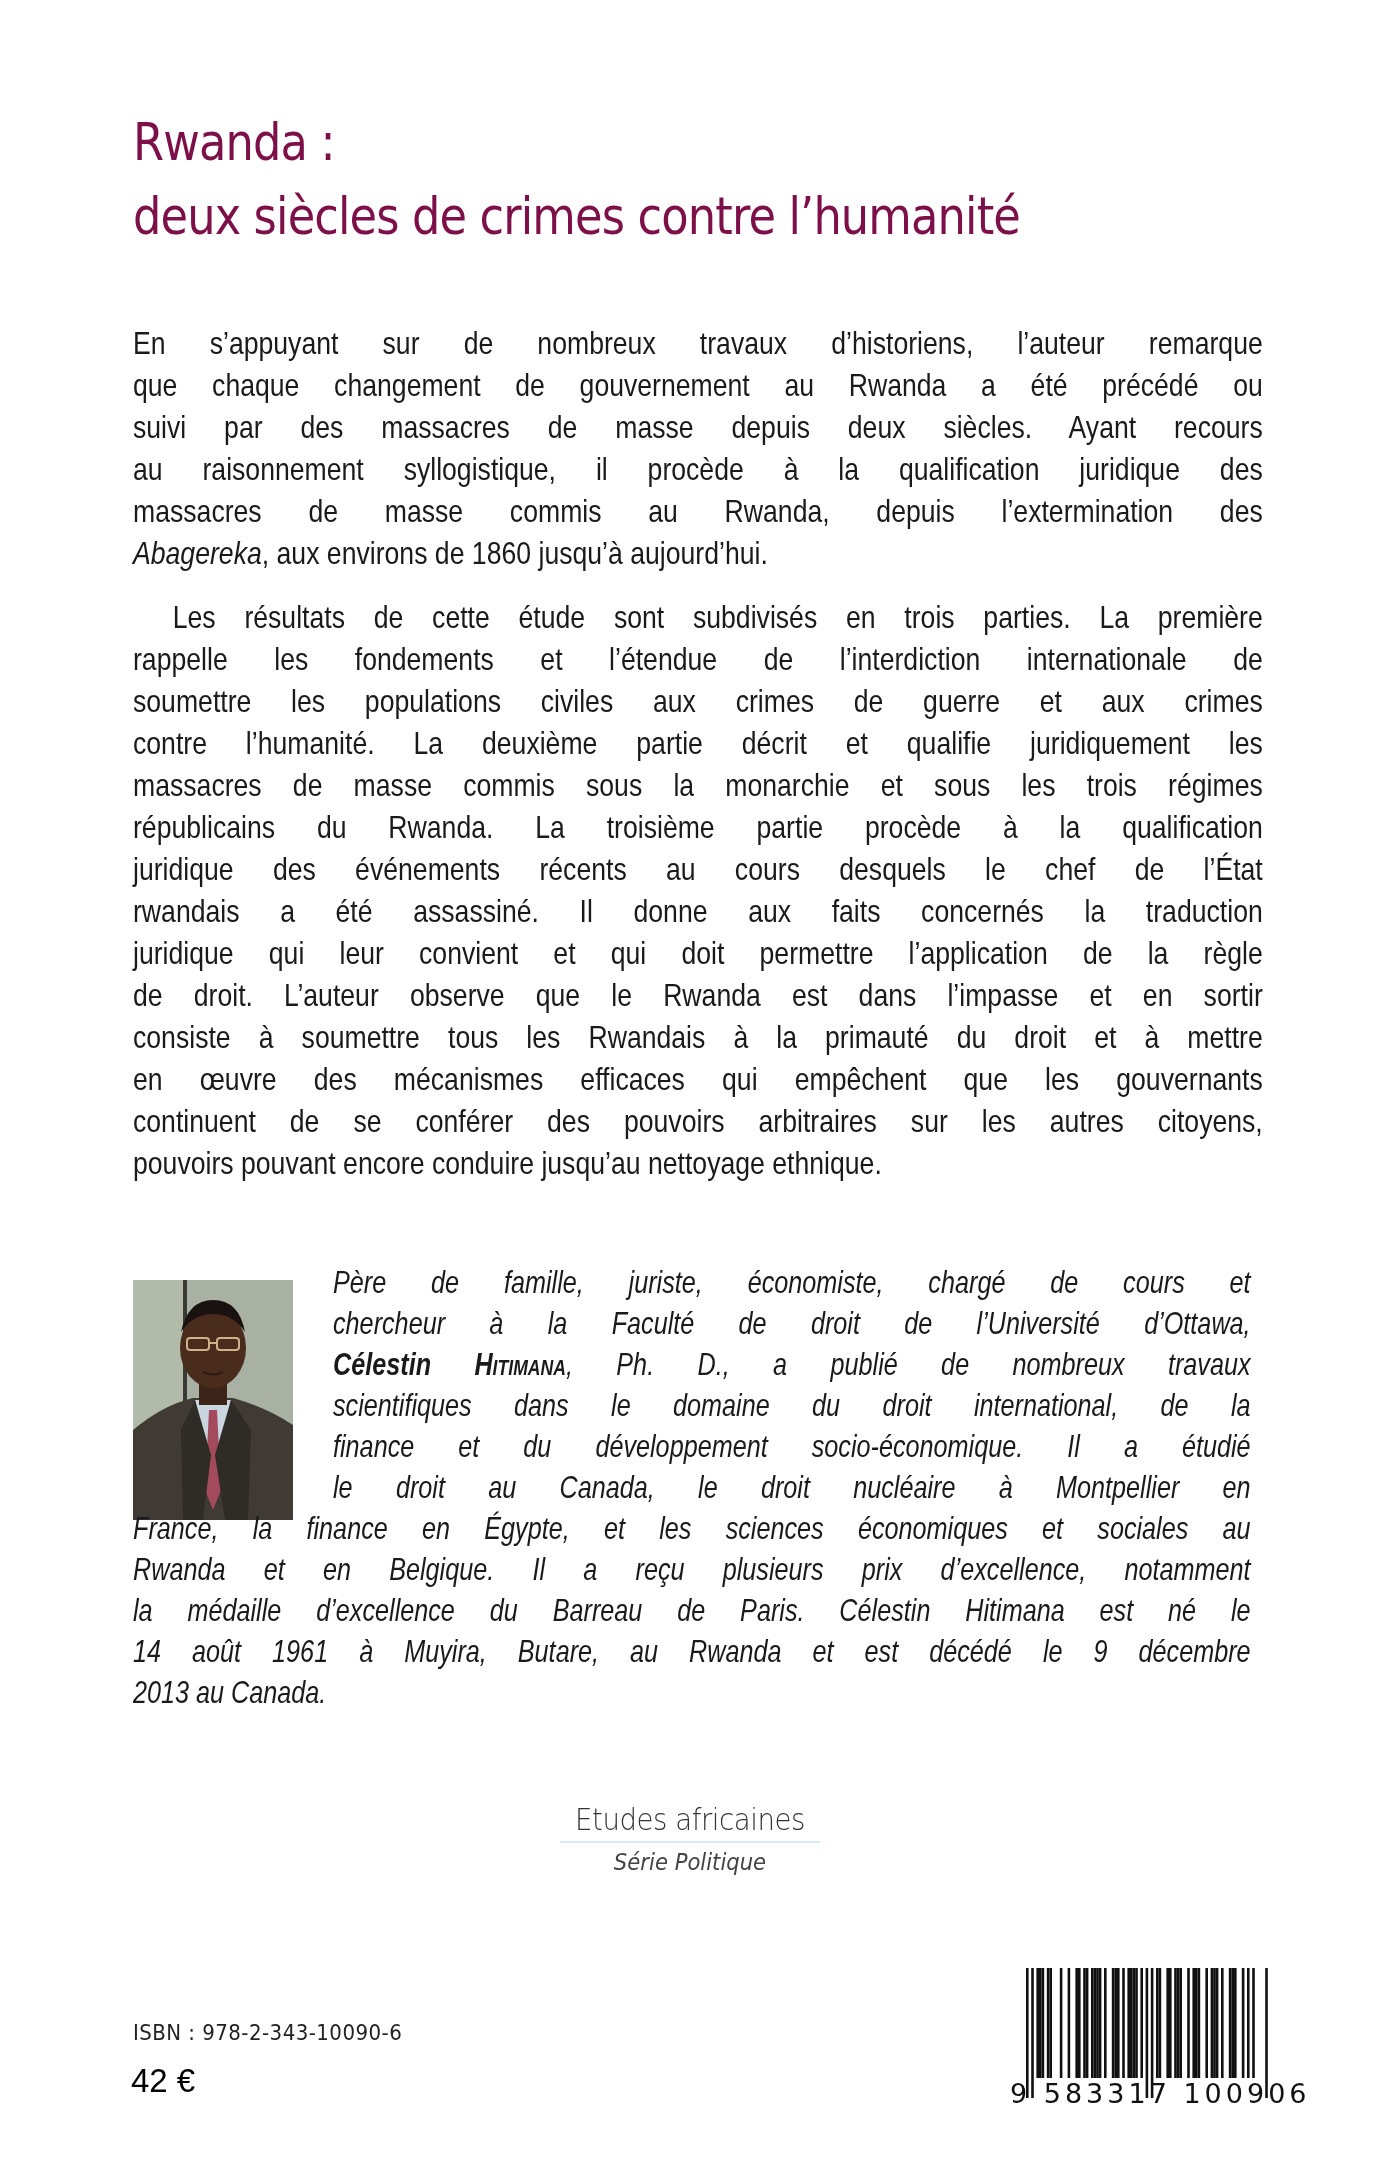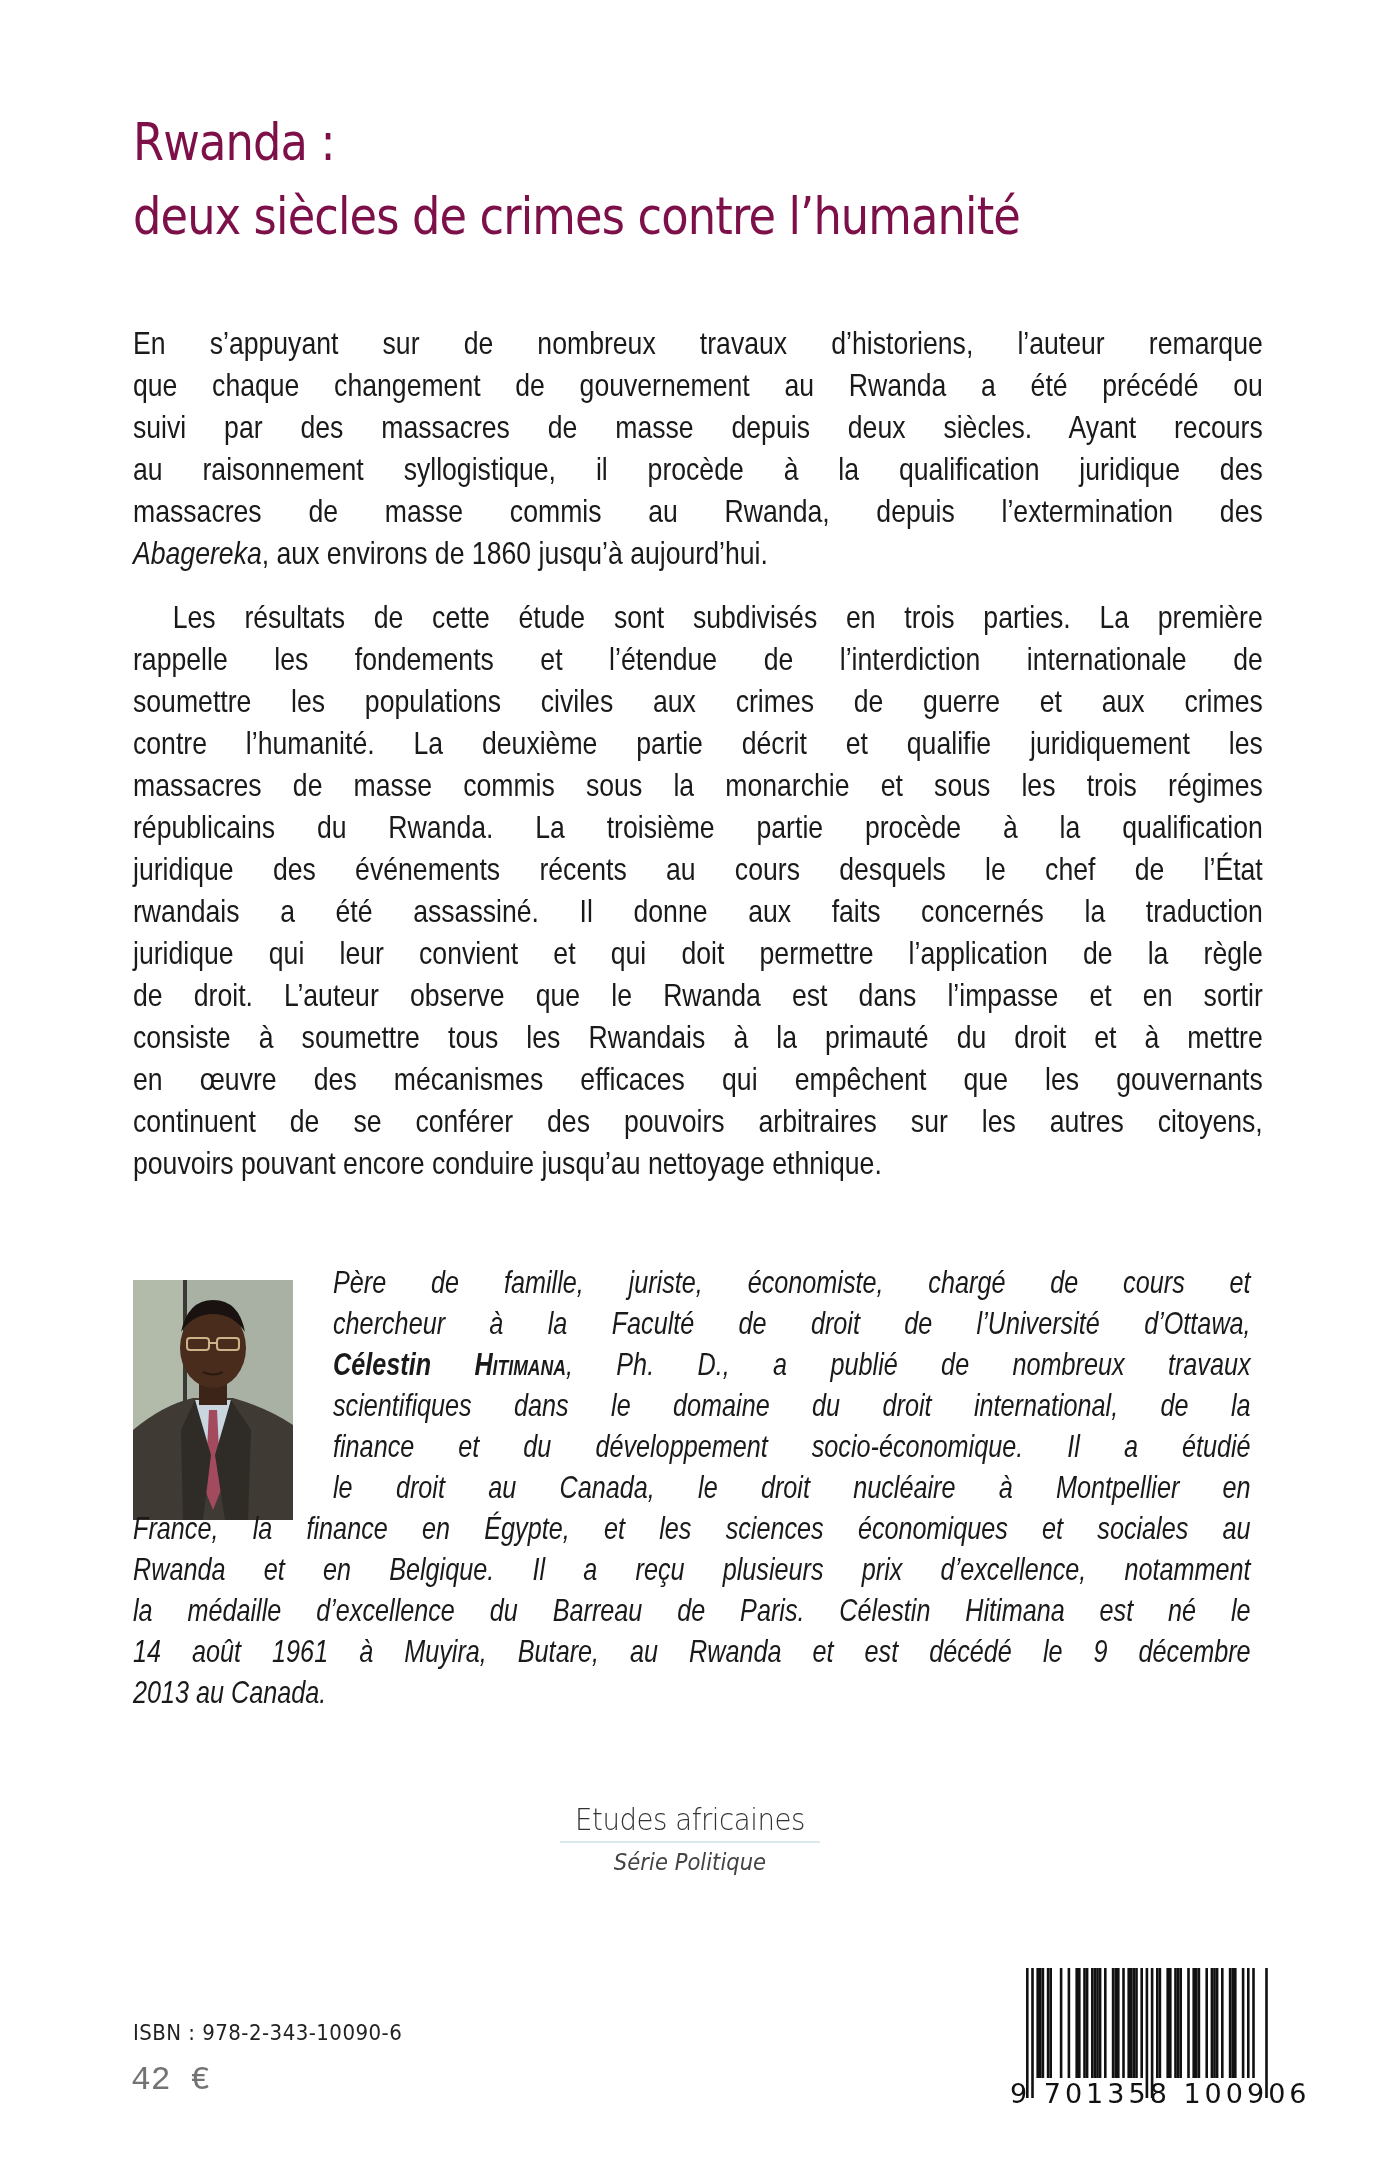--- a/index.html
+++ b/index.html
@@ -17,21 +17,21 @@
   .bio-b { left:133px; top:1508px; width:1397px; }
   .bio .line { height:41px; line-height:41px; }
   .sc { font-variant:small-caps; }
   b { font-weight:bold; }
   .photo { position:absolute; left:133px; top:1280px; width:160px; height:240px; overflow:hidden; background:#9aa697; }
   .series { position:absolute; left:560px; top:1790px; width:260px; text-align:center;margin-top:12px; }
   .series-name { font-family:"DejaVu Sans", sans-serif; font-weight:200; font-size:30px; color:#333; letter-spacing:-0.5px; transform:scaleX(0.92); }
   .series-rule { height:2px; background:#dbe8ef; margin:4px 0 6px 0; }
   .series-sub { font-family:"DejaVu Sans", sans-serif; font-style:italic; font-size:23px; color:#444; transform:scaleX(0.92); }
   .isbn { position:absolute; left:133px; top:2020px; font-family:"DejaVu Sans", sans-serif; font-size:22px; color:#222; letter-spacing:0.5px; transform-origin:left top; transform:scaleX(0.9); }
-  .price { position:absolute; left:131px; top:2062px; font-family:Liberation Mono, monospace; font-size:33px; color:#737373; }
+  .price { position:absolute; left:131px; top:2062px; font-family:Liberation Sans, sans-serif; font-size:33px; color:#000000; }
   .barcode { position:absolute; left:1020px; top:1965px; width:250px; height:150px; }
   .barcode-digits { position:absolute; left:1010px; top:2078px; width:260px; font-family:"DejaVu Sans", sans-serif; font-size:27px; color:#111; letter-spacing:4px; white-space:nowrap; background:transparent; }
 </style>
 </head>
 <body>
 
 <div class="title t1">Rwanda :</div>
 <div class="title t2">deux siècles de crimes contre l’humanité</div>
 
 <div class="col" style="top:322px;">
@@ -155,13 +155,13 @@
     <rect x="201" y="3" width="2.6" height="110" fill="#111"></rect>
     <rect x="208.8" y="3" width="2.6" height="110" fill="#111"></rect>
     <rect x="211.4" y="3" width="2.6" height="110" fill="#111"></rect>
     <rect x="214" y="3" width="2.6" height="110" fill="#111"></rect>
     <rect x="221.8" y="3" width="2.6" height="110" fill="#111"></rect>
     <rect x="227" y="3" width="2.6" height="110" fill="#111"></rect>
     <rect x="232.20000000000002" y="3" width="2.6" height="110" fill="#111"></rect>
     <rect x="245.20000000000002" y="3" width="2.6" height="130" fill="#111"></rect>
     <rect x="250.4" y="3" width="2.6" height="130" fill="#111"></rect>
   </svg>
-<div class="barcode-digits">9 701358 100906</div>
+<div class="barcode-digits">9 583317 100906</div>
 
 </body></html>

